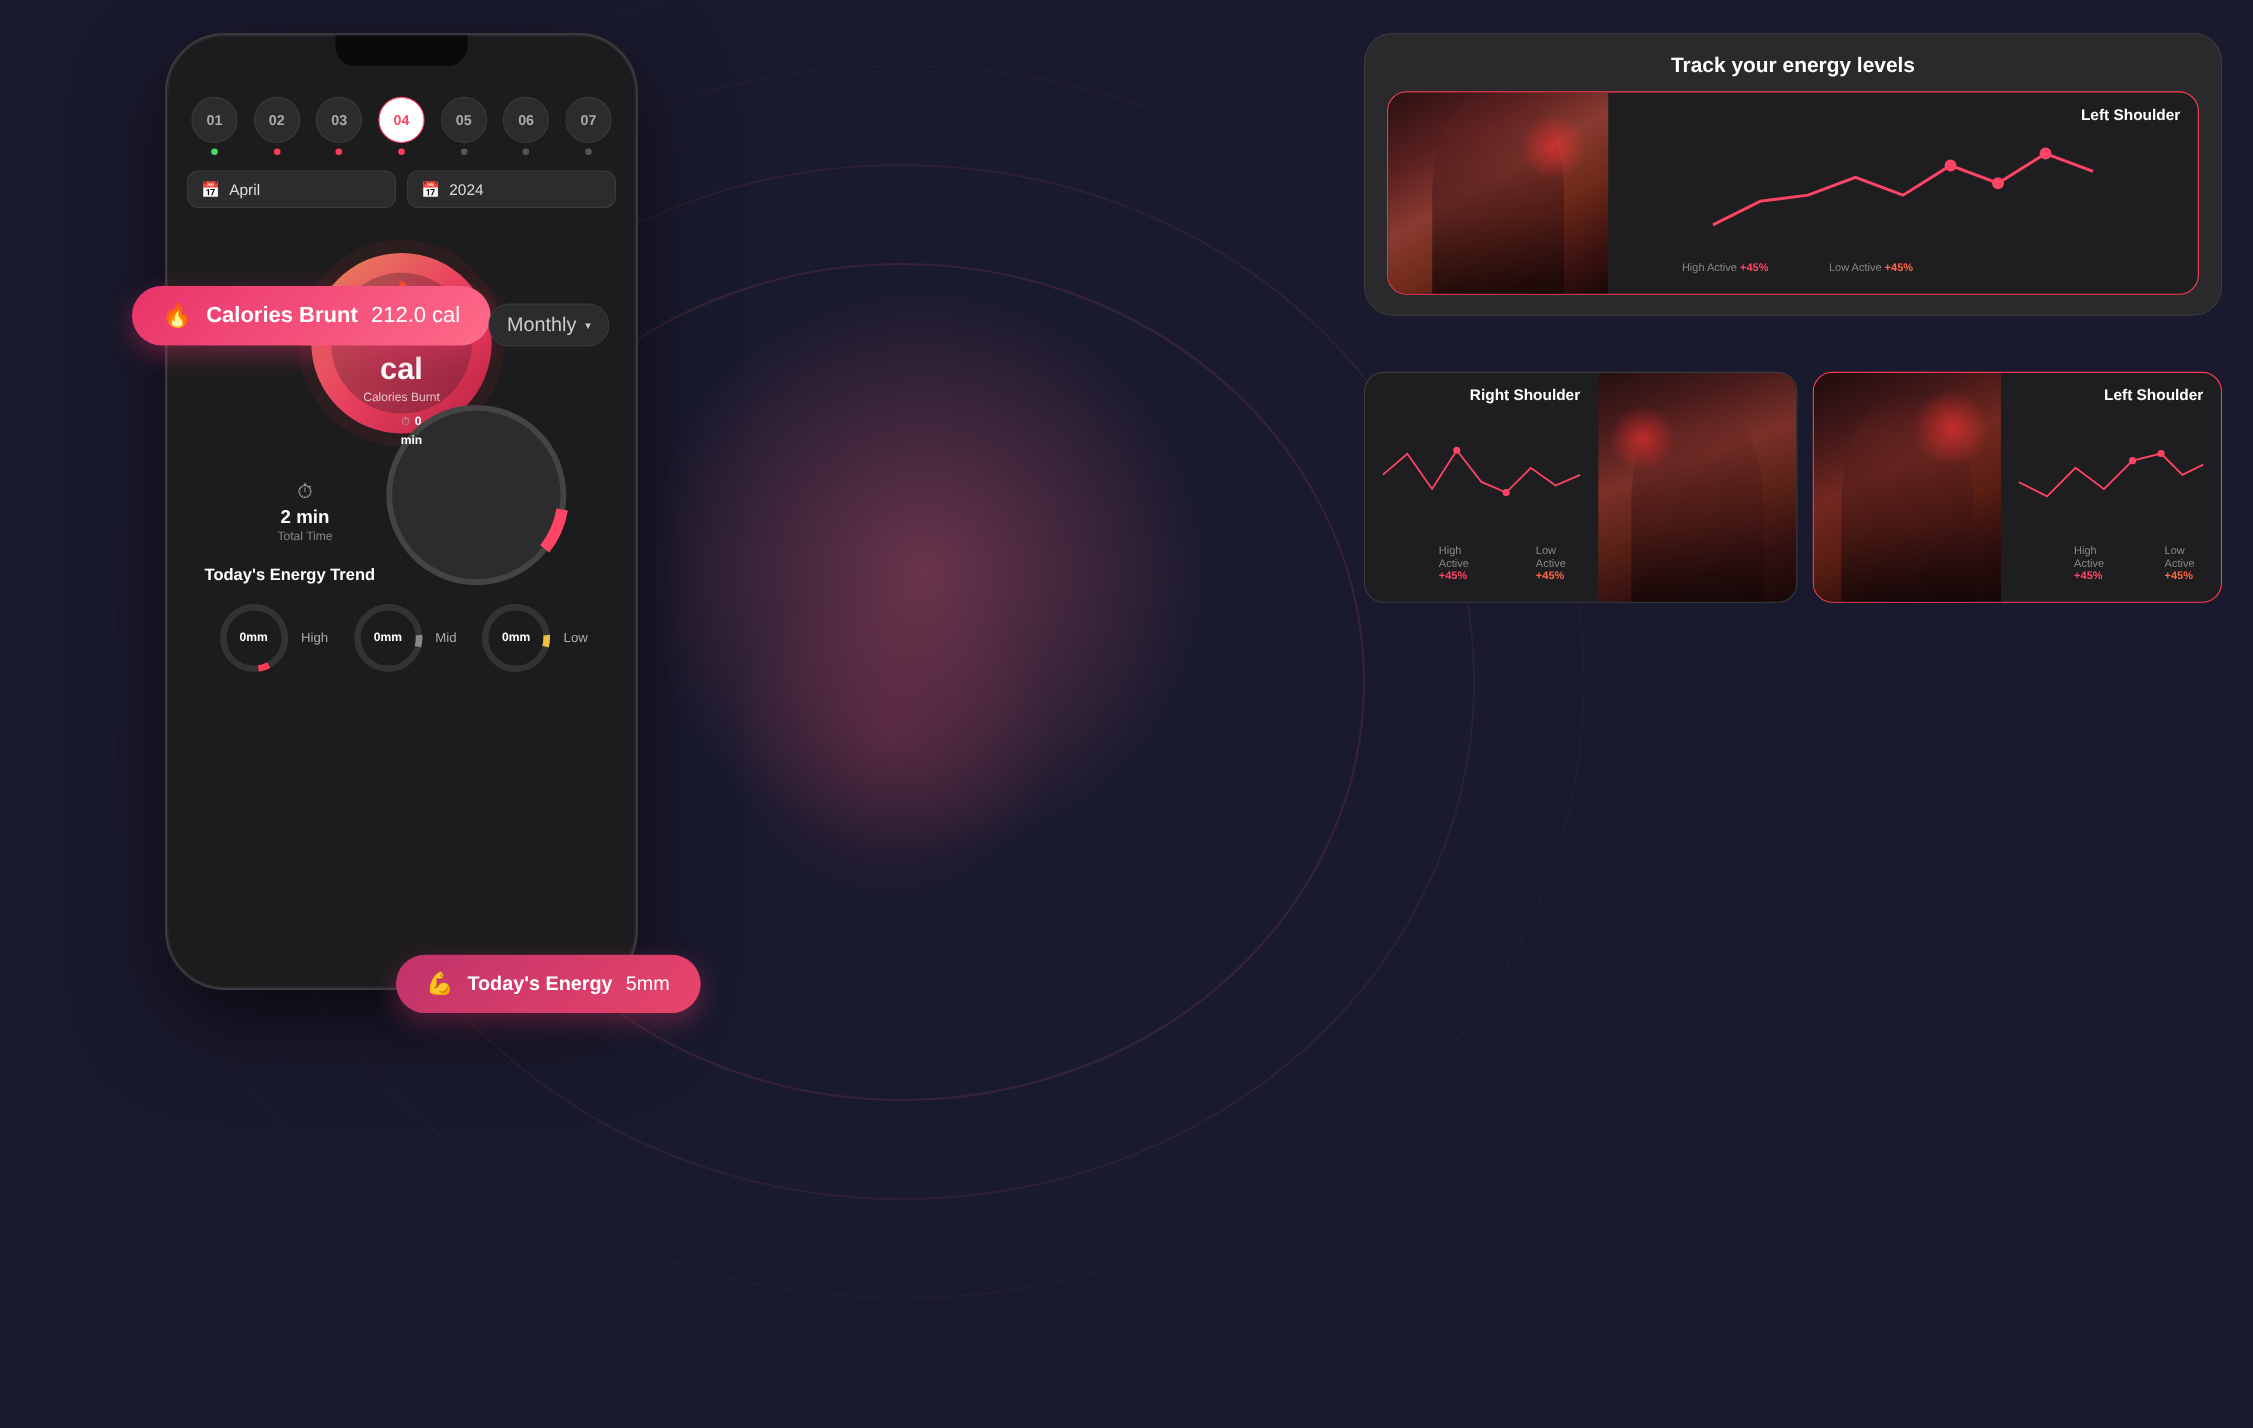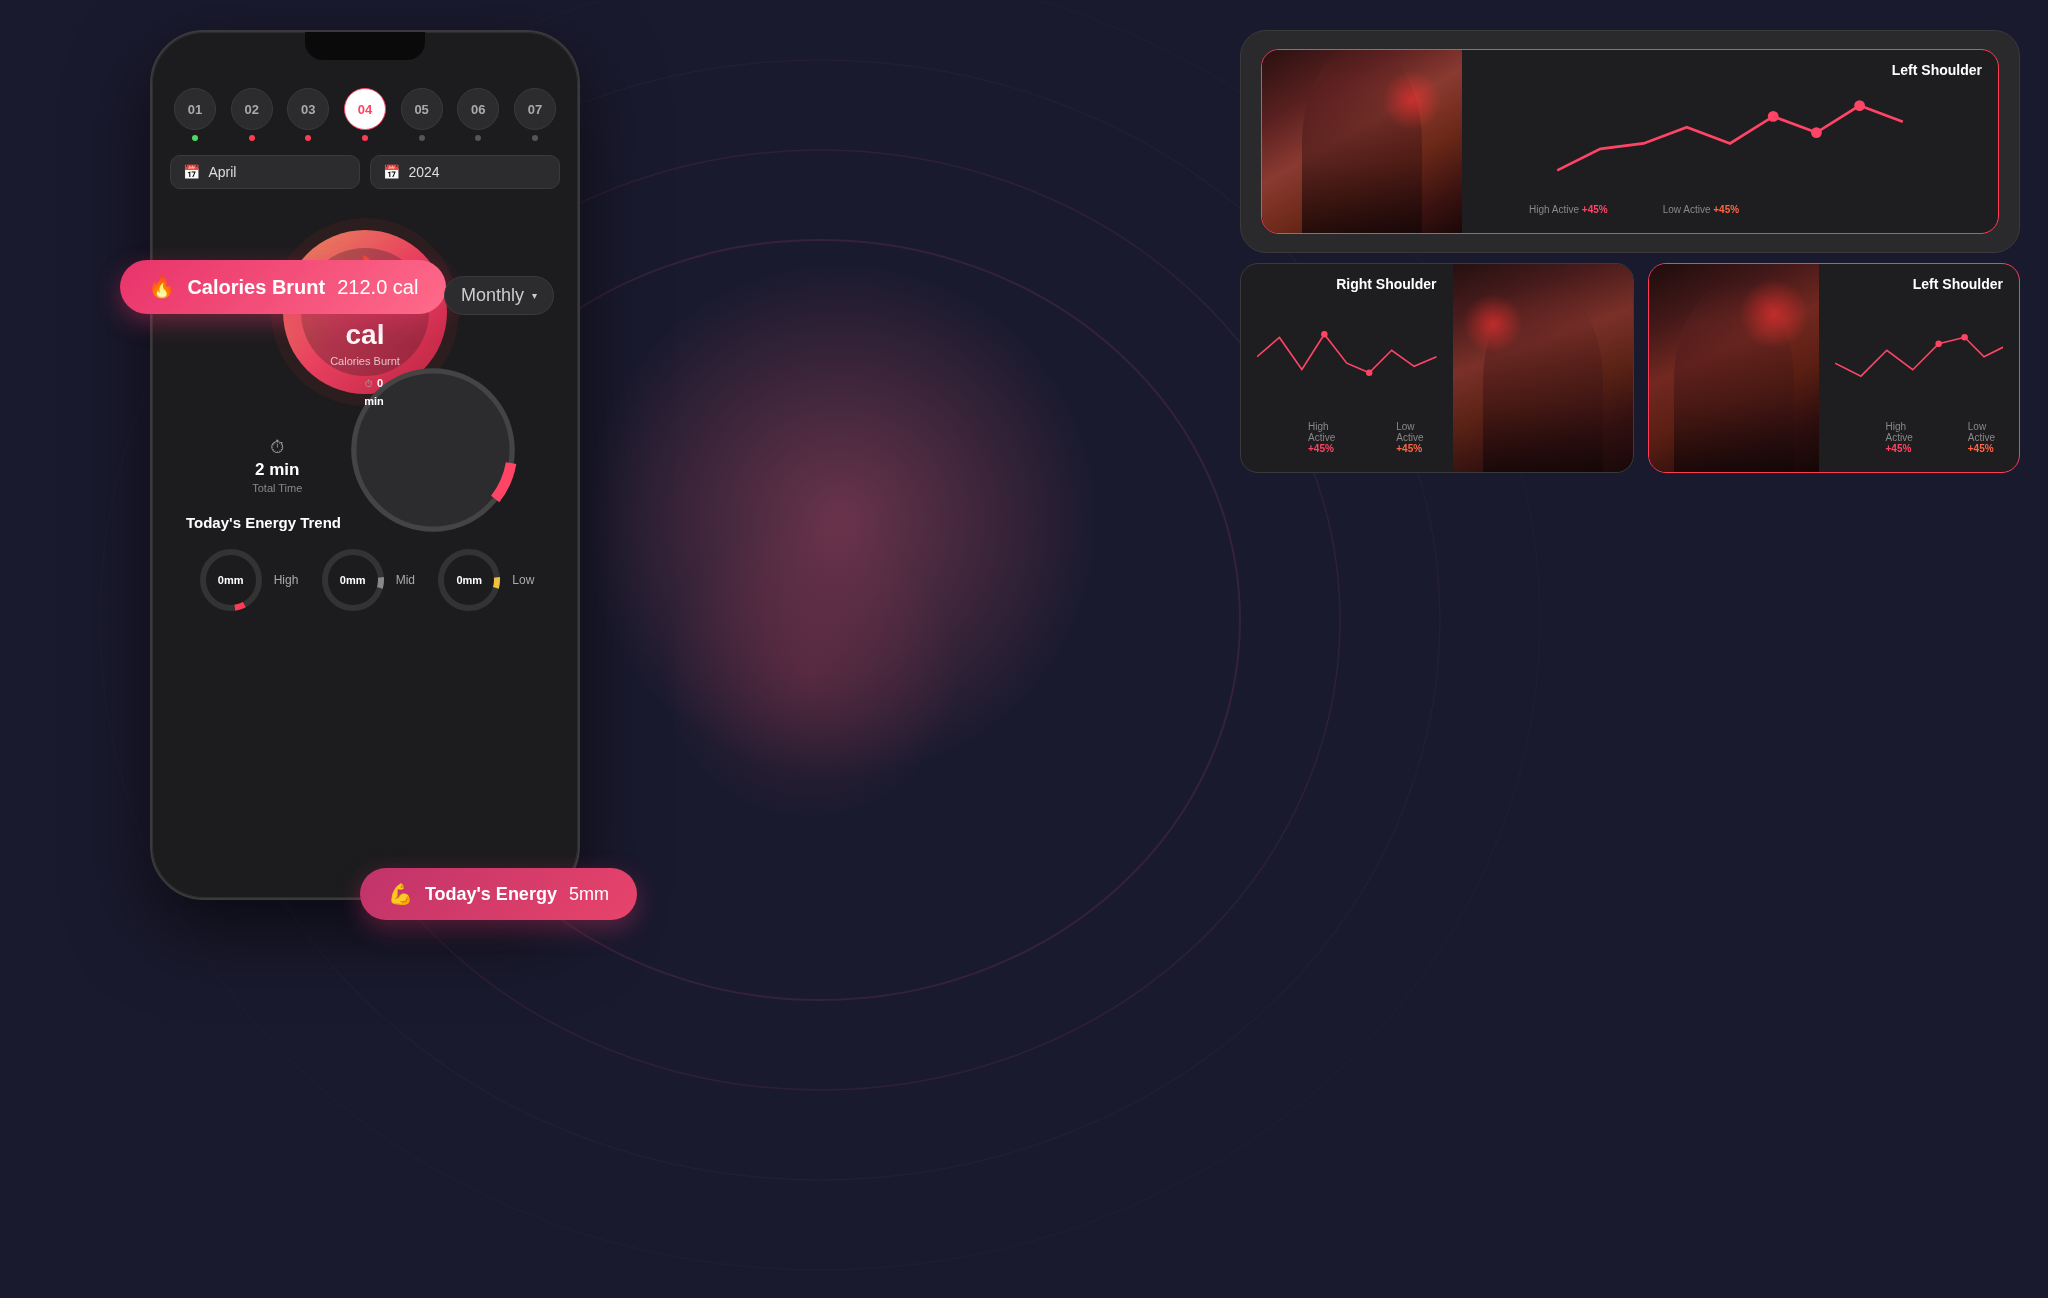--- a/index.html
+++ b/index.html
@@ -604,20 +604,21 @@
 
 <div class="today-energy-banner">
   <span class="today-energy-icon">💪</span>
   <span class="today-energy-text">Today's Energy</span>
   <span class="today-energy-value">5mm</span>
 </div>
 
 <div class="right-section" style="top: 30px; right: 28px; width: 780px;">
 
   <div class="track-section">
+    <div class="track-title">Track your energy levels</div>
 
     <div class="chart-card">
       <div class="body-image body-img-1">
         <div class="body-silhouette"></div>
         <div class="shoulder-glow"></div>
       </div>
       <div class="chart-data-area">
         <div class="card-title-row">
           <span class="card-title-text">Left Shoulder</span>
         </div>
@@ -635,21 +636,21 @@
           <circle cx="280" cy="20" r="5" fill="#ff4466"></circle>
         </svg>
         <div class="card-legend">
           <span class="legend-pill">High Active <span class="accent-red">+45%</span></span>
           <span class="legend-pill">Low Active <span class="accent-red2">+45%</span></span>
         </div>
       </div>
     </div>
   </div>
 
-  <div style="display:flex; gap:14px;">
+  <div style="display:flex; gap:14px;margin-top:41px;">
 
     <div style="flex:1.1;">
       <div class="chart-card" style="height:210px; border-color:#3a3a3c;">
         <div class="chart-data-area">
           <div class="card-title-row">
             <span class="card-title-text" style="text-align:left;">Right Shoulder</span>
           </div>
           <svg class="line-chart-svg" viewBox="0 0 280 110">
             <path d="M0,60 L35,30 L70,80 L105,25 L140,70 L175,85 L210,50 L245,75 L280,60" fill="none" stroke="#ff4466" stroke-width="2.5"></path>
             <circle cx="105" cy="25" r="5" fill="#ff4466"></circle>

